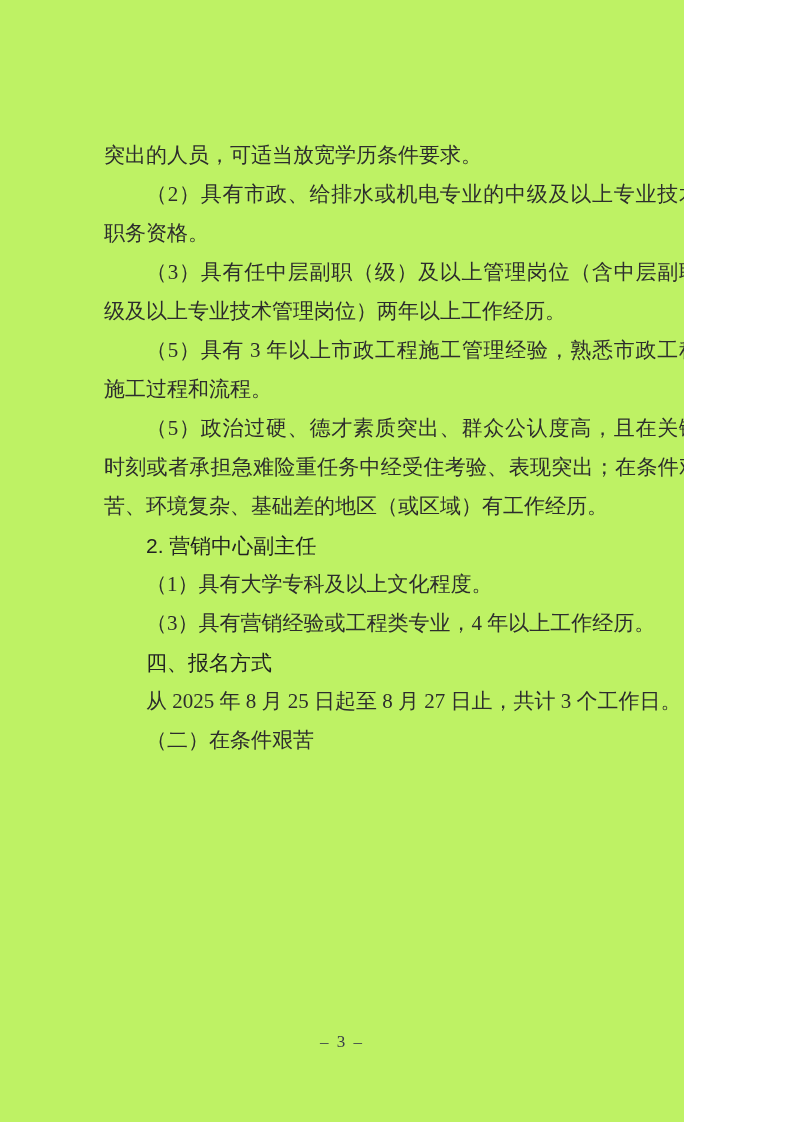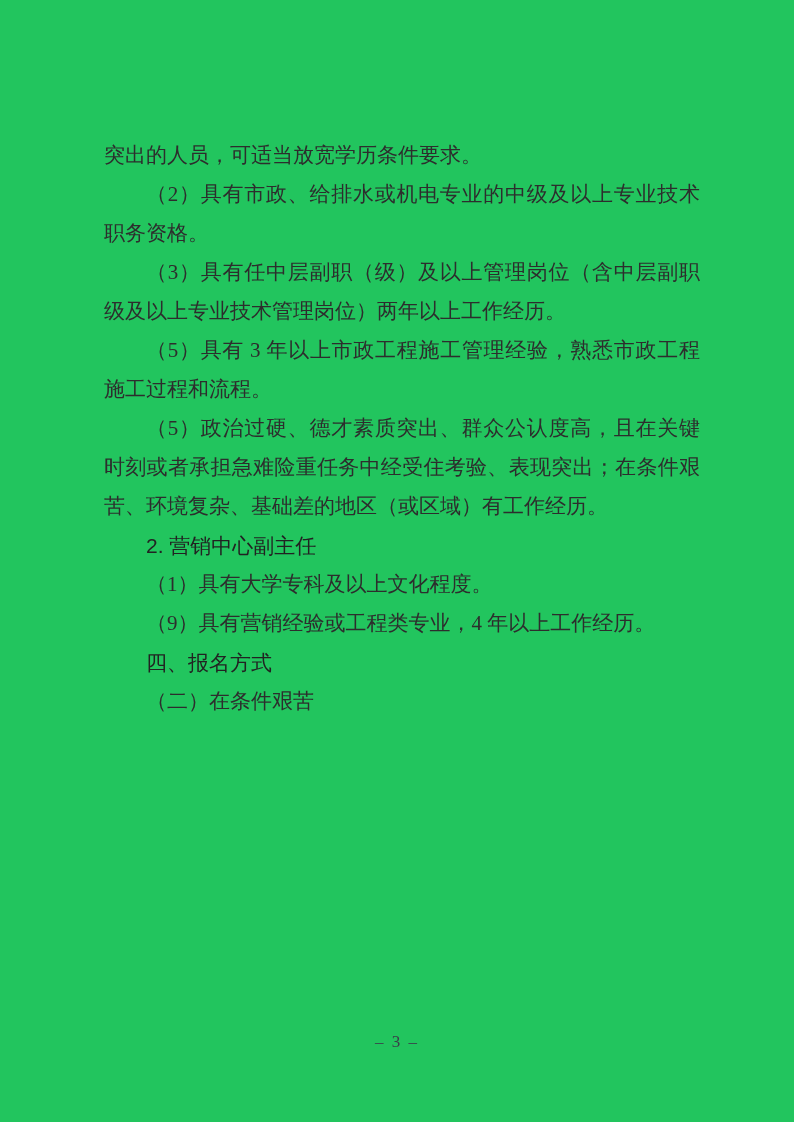--- a/index.html
+++ b/index.html
@@ -2,23 +2,23 @@
 <html><head>
 <meta charset="utf-8">
 <style>
   html, body {
     margin: 0;
     padding: 0;
     background: #ffffff;
   }
   .page {
     position: relative;
-    width: 794px;
+    width: 684px;
     height: 1122px;
-    background: #22c55e;
+    background: #bef264;
     overflow: hidden;
     font-family: "Liberation Serif", "DejaVu Serif", serif;
     color: #2d2d2d;
   }
   .content {
     position: absolute;
     left: 104px;
     top: 136px;
     width: 596px;
     font-size: 21px;
@@ -54,18 +54,19 @@
 
 <div class="page">
   <div class="content">
     <p class="no-indent">突出的人员，可适当放宽学历条件要求。</p>
     <p>（2）具有市政、给排水或机电专业的中级及以上专业技术职务资格。</p>
     <p>（3）具有任中层副职（级）及以上管理岗位（含中层副职级及以上专业技术管理岗位）两年以上工作经历。</p>
     <p>（5）具有 3 年以上市政工程施工管理经验，熟悉市政工程施工过程和流程。</p>
     <p>（5）政治过硬、德才素质突出、群众公认度高，且在关键时刻或者承担急难险重任务中经受住考验、表现突出；在条件艰苦、环境复杂、基础差的地区（或区域）有工作经历。</p>
     <p class="heading">2. 营销中心副主任</p>
     <p>（1）具有大学专科及以上文化程度。</p>
-    <p>（9）具有营销经验或工程类专业，4 年以上工作经历。</p>
+    <p>（3）具有营销经验或工程类专业，4 年以上工作经历。</p>
     <p class="heading">四、报名方式</p>
+    <p>从 2025 年 8 月 25 日起至 8 月 27 日止，共计 3 个工作日。</p>
     <p>（二）在条件艰苦</p>
   </div>
   <div class="footer">– 3 –</div>
 </div>
 
 </body></html>

